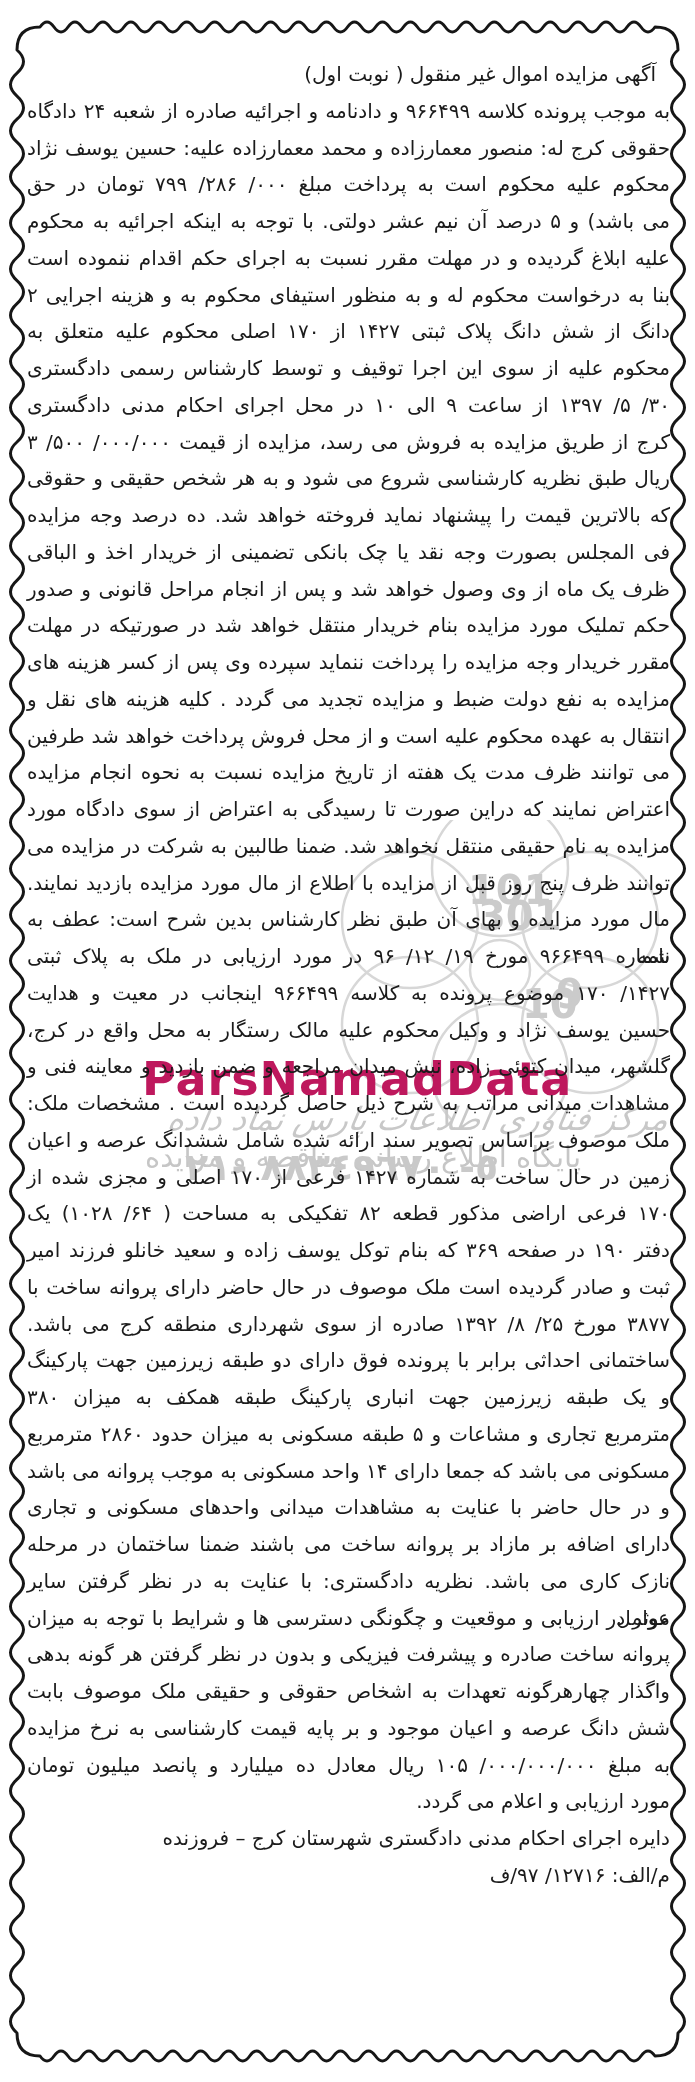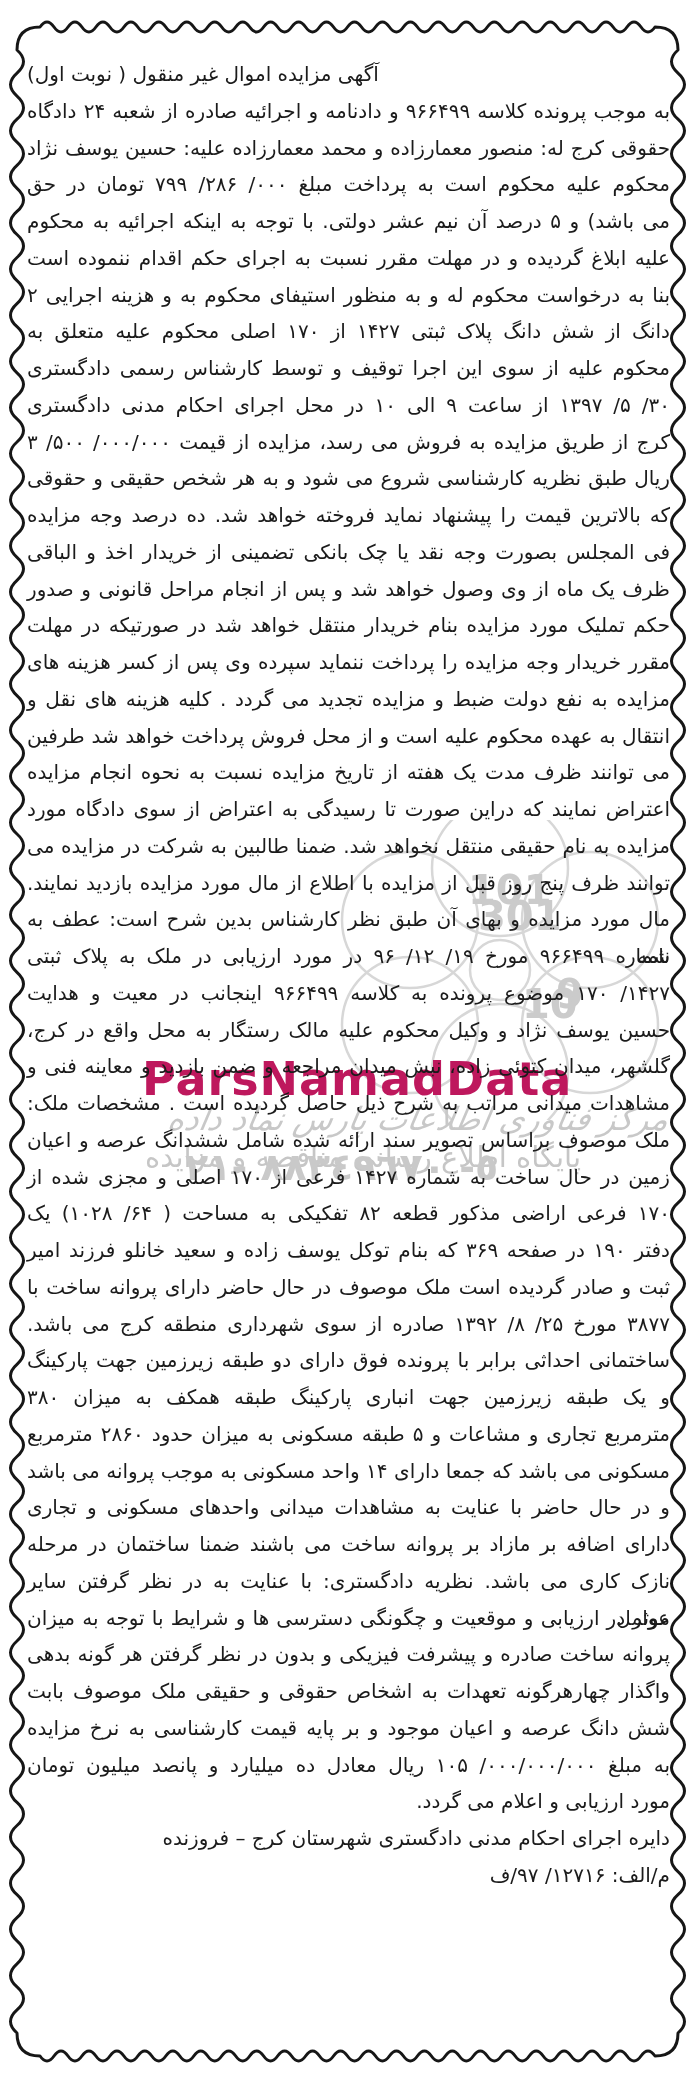--- a/index.html
+++ b/index.html
@@ -22,21 +22,21 @@
   #wm-tagline{left:145px;top:1142px;font-size:29px;font-weight:normal;color:#c6c6c6;direction:rtl;line-height:1.1;}
   #wm-phone{left:185px;top:1148px;font-size:38px;font-weight:bold;color:#c9c9c9;direction:ltr;letter-spacing:3px;line-height:1;}
   
   #doc-text{
     position:absolute;z-index:3;top:56px;right:25px;left:27px;
     direction:rtl;color:#1b1b1b;font-size:20px;
   }
   .line{line-height:36.75px;height:36.75px;overflow:visible;}
   .line.full{text-align:justify;text-align-last:justify;}
   .line.short{text-align:right;}
-  .line.title{text-align:left;padding-left:0;padding-right:14px;}
+  .line.title{text-align:right;padding-left:0;padding-right:14px;}
 </style>
 </head>
 <body>
 
 <svg id="border-svg" viewBox="0 0 695 2082" xmlns="http://www.w3.org/2000/svg">
   <path id="border-path" fill="none" stroke-width="3" stroke-linecap="round" stroke-linejoin="round" d="M 40 27 Q 47.0 17.0 54.0 27 Q 61.0 37.0 68.0 27 Q 74.9 17.0 81.9 27 Q 88.9 37.0 95.9 27 Q 102.9 17.0 109.9 27 Q 116.9 37.0 123.9 27 Q 130.9 17.0 137.8 27 Q 144.8 37.0 151.8 27 Q 158.8 17.0 165.8 27 Q 172.8 37.0 179.8 27 Q 186.8 17.0 193.7 27 Q 200.7 37.0 207.7 27 Q 214.7 17.0 221.7 27 Q 228.7 37.0 235.7 27 Q 242.7 17.0 249.7 27 Q 256.6 37.0 263.6 27 Q 270.6 17.0 277.6 27 Q 284.6 37.0 291.6 27 Q 298.6 17.0 305.6 27 Q 312.6 37.0 319.5 27 Q 326.5 17.0 333.5 27 Q 340.5 37.0 347.5 27 Q 354.5 17.0 361.5 27 Q 368.5 37.0 375.5 27 Q 382.4 17.0 389.4 27 Q 396.4 37.0 403.4 27 Q 410.4 17.0 417.4 27 Q 424.4 37.0 431.4 27 Q 438.4 17.0 445.3 27 Q 452.3 37.0 459.3 27 Q 466.3 17.0 473.3 27 Q 480.3 37.0 487.3 27 Q 494.3 17.0 501.3 27 Q 508.2 37.0 515.2 27 Q 522.2 17.0 529.2 27 Q 536.2 37.0 543.2 27 Q 550.2 17.0 557.2 27 Q 564.1 37.0 571.1 27 Q 578.1 17.0 585.1 27 Q 592.1 37.0 599.1 27 Q 606.1 17.0 613.1 27 Q 620.1 37.0 627.0 27 Q 634.0 17.0 641.0 27 Q 648.0 37.0 655.0 27 Q 678 27 678 50 Q 665.0 61.5 678 73.1 Q 691.0 84.6 678 96.1 Q 665.0 107.6 678 119.2 Q 691.0 130.7 678 142.2 Q 665.0 153.8 678 165.3 Q 691.0 176.8 678 188.3 Q 665.0 199.9 678 211.4 Q 691.0 222.9 678 234.5 Q 665.0 246.0 678 257.5 Q 691.0 269.1 678 280.6 Q 665.0 292.1 678 303.6 Q 691.0 315.2 678 326.7 Q 665.0 338.2 678 349.8 Q 691.0 361.3 678 372.8 Q 665.0 384.3 678 395.9 Q 691.0 407.4 678 418.9 Q 665.0 430.5 678 442.0 Q 691.0 453.5 678 465.0 Q 665.0 476.6 678 488.1 Q 691.0 499.6 678 511.2 Q 665.0 522.7 678 534.2 Q 691.0 545.8 678 557.3 Q 665.0 568.8 678 580.3 Q 691.0 591.9 678 603.4 Q 665.0 614.9 678 626.5 Q 691.0 638.0 678 649.5 Q 665.0 661.0 678 672.6 Q 691.0 684.1 678 695.6 Q 665.0 707.2 678 718.7 Q 691.0 730.2 678 741.7 Q 665.0 753.3 678 764.8 Q 691.0 776.3 678 787.9 Q 665.0 799.4 678 810.9 Q 691.0 822.4 678 834.0 Q 665.0 845.5 678 857.0 Q 691.0 868.6 678 880.1 Q 665.0 891.6 678 903.2 Q 691.0 914.7 678 926.2 Q 665.0 937.7 678 949.3 Q 691.0 960.8 678 972.3 Q 665.0 983.9 678 995.4 Q 691.0 1006.9 678 1018.4 Q 665.0 1030.0 678 1041.5 Q 691.0 1053.0 678 1064.6 Q 665.0 1076.1 678 1087.6 Q 691.0 1099.1 678 1110.7 Q 665.0 1122.2 678 1133.7 Q 691.0 1145.3 678 1156.8 Q 665.0 1168.3 678 1179.8 Q 691.0 1191.4 678 1202.9 Q 665.0 1214.4 678 1226.0 Q 691.0 1237.5 678 1249.0 Q 665.0 1260.6 678 1272.1 Q 691.0 1283.6 678 1295.1 Q 665.0 1306.7 678 1318.2 Q 691.0 1329.7 678 1341.3 Q 665.0 1352.8 678 1364.3 Q 691.0 1375.8 678 1387.4 Q 665.0 1398.9 678 1410.4 Q 691.0 1422.0 678 1433.5 Q 665.0 1445.0 678 1456.5 Q 691.0 1468.1 678 1479.6 Q 665.0 1491.1 678 1502.7 Q 691.0 1514.2 678 1525.7 Q 665.0 1537.3 678 1548.8 Q 691.0 1560.3 678 1571.8 Q 665.0 1583.4 678 1594.9 Q 691.0 1606.4 678 1618.0 Q 665.0 1629.5 678 1641.0 Q 691.0 1652.5 678 1664.1 Q 665.0 1675.6 678 1687.1 Q 691.0 1698.7 678 1710.2 Q 665.0 1721.7 678 1733.2 Q 691.0 1744.8 678 1756.3 Q 665.0 1767.8 678 1779.4 Q 691.0 1790.9 678 1802.4 Q 665.0 1813.9 678 1825.5 Q 691.0 1837.0 678 1848.5 Q 665.0 1860.1 678 1871.6 Q 691.0 1883.1 678 1894.7 Q 665.0 1906.2 678 1917.7 Q 691.0 1929.2 678 1940.8 Q 665.0 1952.3 678 1963.8 Q 691.0 1975.4 678 1986.9 Q 665.0 1998.4 678 2009.9 Q 691.0 2021.5 678 2033.0 Q 678 2056 655 2056 Q 648.0 2046.0 641.0 2056 Q 634.0 2066.0 627.0 2056 Q 620.1 2046.0 613.1 2056 Q 606.1 2066.0 599.1 2056 Q 592.1 2046.0 585.1 2056 Q 578.1 2066.0 571.1 2056 Q 564.1 2046.0 557.2 2056 Q 550.2 2066.0 543.2 2056 Q 536.2 2046.0 529.2 2056 Q 522.2 2066.0 515.2 2056 Q 508.2 2046.0 501.3 2056 Q 494.3 2066.0 487.3 2056 Q 480.3 2046.0 473.3 2056 Q 466.3 2066.0 459.3 2056 Q 452.3 2046.0 445.3 2056 Q 438.4 2066.0 431.4 2056 Q 424.4 2046.0 417.4 2056 Q 410.4 2066.0 403.4 2056 Q 396.4 2046.0 389.4 2056 Q 382.4 2066.0 375.5 2056 Q 368.5 2046.0 361.5 2056 Q 354.5 2066.0 347.5 2056 Q 340.5 2046.0 333.5 2056 Q 326.5 2066.0 319.5 2056 Q 312.6 2046.0 305.6 2056 Q 298.6 2066.0 291.6 2056 Q 284.6 2046.0 277.6 2056 Q 270.6 2066.0 263.6 2056 Q 256.6 2046.0 249.7 2056 Q 242.7 2066.0 235.7 2056 Q 228.7 2046.0 221.7 2056 Q 214.7 2066.0 207.7 2056 Q 200.7 2046.0 193.8 2056 Q 186.8 2066.0 179.8 2056 Q 172.8 2046.0 165.8 2056 Q 158.8 2066.0 151.8 2056 Q 144.8 2046.0 137.8 2056 Q 130.9 2066.0 123.9 2056 Q 116.9 2046.0 109.9 2056 Q 102.9 2066.0 95.9 2056 Q 88.9 2046.0 81.9 2056 Q 74.9 2066.0 68.0 2056 Q 61.0 2046.0 54.0 2056 Q 47.0 2066.0 40.0 2056 Q 17 2056 17 2033 Q 4.0 2021.5 17 2009.9 Q 30.0 1998.4 17 1986.9 Q 4.0 1975.4 17 1963.8 Q 30.0 1952.3 17 1940.8 Q 4.0 1929.2 17 1917.7 Q 30.0 1906.2 17 1894.7 Q 4.0 1883.1 17 1871.6 Q 30.0 1860.1 17 1848.5 Q 4.0 1837.0 17 1825.5 Q 30.0 1813.9 17 1802.4 Q 4.0 1790.9 17 1779.4 Q 30.0 1767.8 17 1756.3 Q 4.0 1744.8 17 1733.2 Q 30.0 1721.7 17 1710.2 Q 4.0 1698.7 17 1687.1 Q 30.0 1675.6 17 1664.1 Q 4.0 1652.5 17 1641.0 Q 30.0 1629.5 17 1618.0 Q 4.0 1606.4 17 1594.9 Q 30.0 1583.4 17 1571.8 Q 4.0 1560.3 17 1548.8 Q 30.0 1537.3 17 1525.7 Q 4.0 1514.2 17 1502.7 Q 30.0 1491.1 17 1479.6 Q 4.0 1468.1 17 1456.5 Q 30.0 1445.0 17 1433.5 Q 4.0 1422.0 17 1410.4 Q 30.0 1398.9 17 1387.4 Q 4.0 1375.8 17 1364.3 Q 30.0 1352.8 17 1341.3 Q 4.0 1329.7 17 1318.2 Q 30.0 1306.7 17 1295.1 Q 4.0 1283.6 17 1272.1 Q 30.0 1260.6 17 1249.0 Q 4.0 1237.5 17 1226.0 Q 30.0 1214.4 17 1202.9 Q 4.0 1191.4 17 1179.8 Q 30.0 1168.3 17 1156.8 Q 4.0 1145.3 17 1133.7 Q 30.0 1122.2 17 1110.7 Q 4.0 1099.1 17 1087.6 Q 30.0 1076.1 17 1064.6 Q 4.0 1053.0 17 1041.5 Q 30.0 1030.0 17 1018.4 Q 4.0 1006.9 17 995.4 Q 30.0 983.9 17 972.3 Q 4.0 960.8 17 949.3 Q 30.0 937.7 17 926.2 Q 4.0 914.7 17 903.2 Q 30.0 891.6 17 880.1 Q 4.0 868.6 17 857.0 Q 30.0 845.5 17 834.0 Q 4.0 822.4 17 810.9 Q 30.0 799.4 17 787.9 Q 4.0 776.3 17 764.8 Q 30.0 753.3 17 741.7 Q 4.0 730.2 17 718.7 Q 30.0 707.2 17 695.6 Q 4.0 684.1 17 672.6 Q 30.0 661.0 17 649.5 Q 4.0 638.0 17 626.5 Q 30.0 614.9 17 603.4 Q 4.0 591.9 17 580.3 Q 30.0 568.8 17 557.3 Q 4.0 545.7 17 534.2 Q 30.0 522.7 17 511.2 Q 4.0 499.6 17 488.1 Q 30.0 476.6 17 465.0 Q 4.0 453.5 17 442.0 Q 30.0 430.5 17 418.9 Q 4.0 407.4 17 395.9 Q 30.0 384.3 17 372.8 Q 4.0 361.3 17 349.8 Q 30.0 338.2 17 326.7 Q 4.0 315.2 17 303.6 Q 30.0 292.1 17 280.6 Q 4.0 269.1 17 257.5 Q 30.0 246.0 17 234.5 Q 4.0 222.9 17 211.4 Q 30.0 199.9 17 188.3 Q 4.0 176.8 17 165.3 Q 30.0 153.8 17 142.2 Q 4.0 130.7 17 119.2 Q 30.0 107.6 17 96.1 Q 4.0 84.6 17 73.1 Q 30.0 61.5 17 50.0 Q 17 27 40 27 Z" stroke="#161616"></path>
 </svg>
 
 <div>
   <svg id="wm-flower" class="wm" viewBox="0 0 400 300" xmlns="http://www.w3.org/2000/svg">

